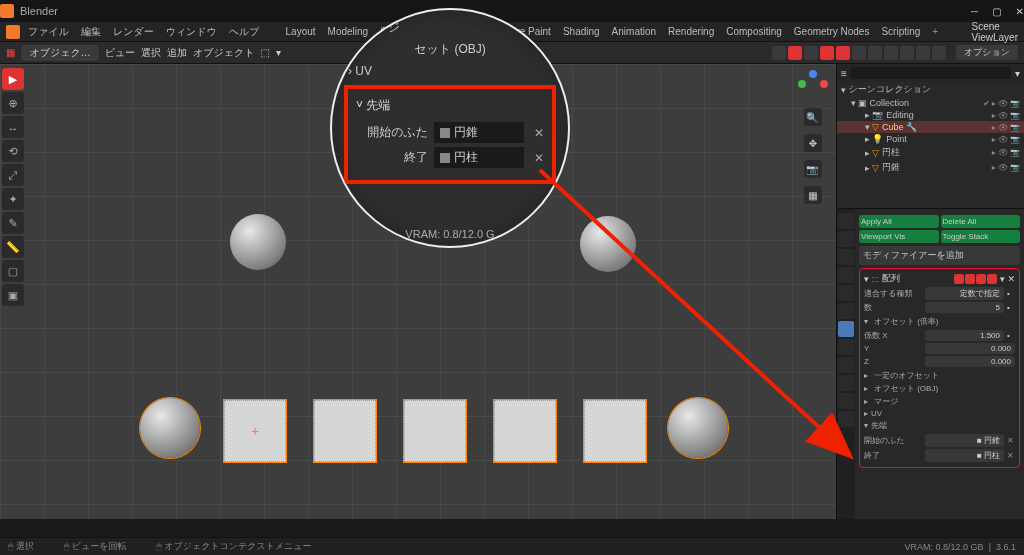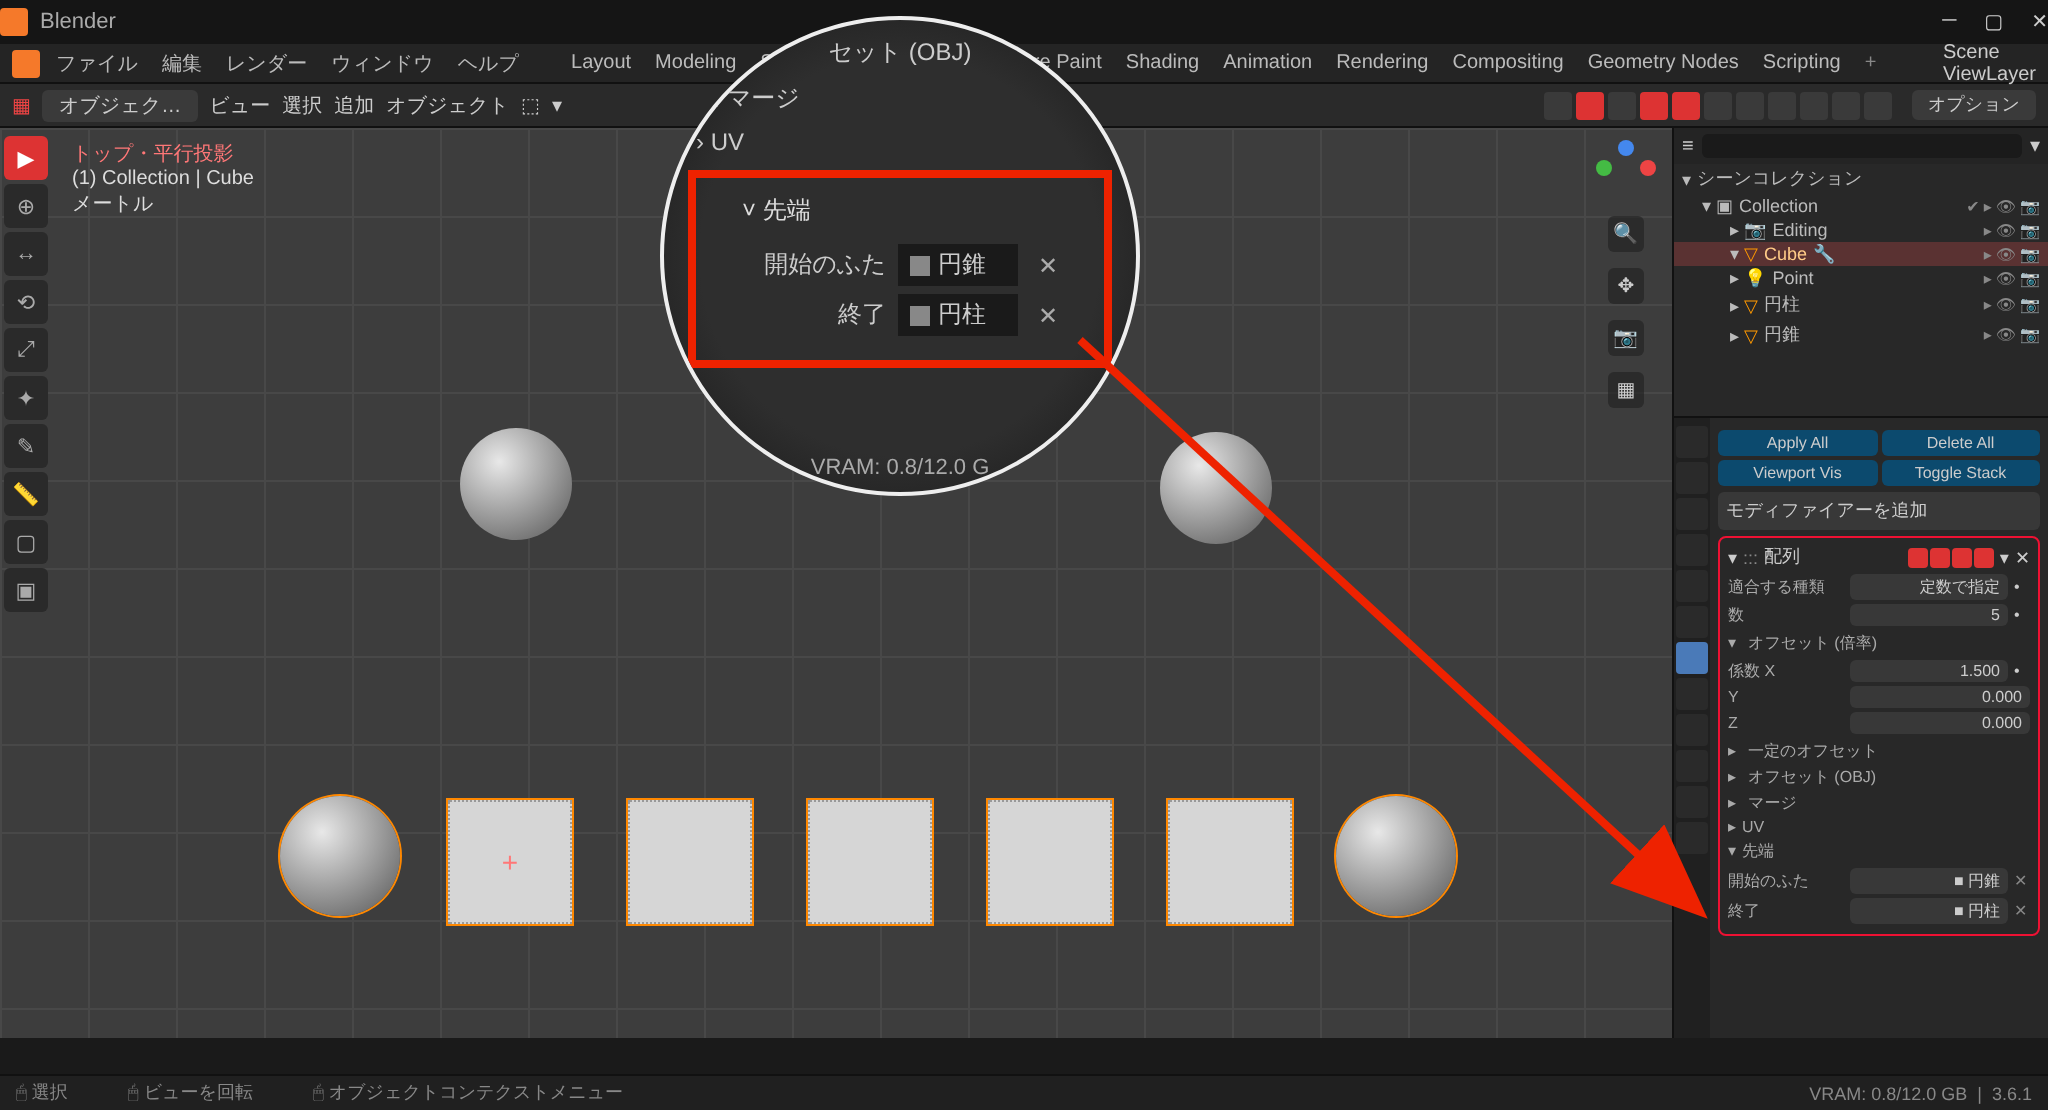--- a/index.html
+++ b/index.html
@@ -41,38 +41,38 @@
 .outliner .row { display:flex; align-items:center; padding:1px 4px; font-size:9px; color:#bbb; gap:3px; }
 .outliner .row.sel { background:#5a3232; }
 .outliner .row .vis { margin-left:auto; display:flex; gap:2px; color:#888; font-size:8px; }
 .properties { flex:1; background:#282828; border-left:1px solid #111; display:flex; overflow:hidden; }
 .props-tabs { width:18px; background:#202020; display:flex; flex-direction:column; gap:2px; padding:4px 1px; }
 .props-tabs .ptab { width:16px; height:16px; background:#2a2a2a; border-radius:2px; }
 .props-tabs .ptab.active { background:#4a7ab8; }
 .props-body { flex:1; padding:4px; font-size:9px; overflow:hidden; }
 .props-body .crumb { padding:2px 4px; color:#aaa; }
 .props-body .drow { display:flex; gap:2px; margin:2px 0; }
-.props-body .dbtn { flex:1; background:#0c4a6e; text-align:center; padding:2px; border-radius:3px; font-size:8px; }
+.props-body .dbtn { flex:1; background:#15803d; padding:2px; border-radius:3px; font-size:8px; }
 .props-body .addmod { background:#383838; padding:3px 4px; border-radius:3px; margin:3px 0; font-size:9px; }
 .mod-box { border:1px solid #4a3333; border-radius:4px; padding:3px 4px; margin-top:3px; }
 .mod-box.highlight { border:1px solid #e13; }
 .mod-box .mh { display:flex; align-items:center; gap:3px; font-size:9px; }
 .mod-box .mh .mtoggles { margin-left:auto; display:flex; gap:1px; }
 .mod-box .mh .mtoggles span { width:10px; height:10px; background:#d33; border-radius:2px; }
 .mod-box .mrow { display:flex; align-items:center; margin:2px 0; font-size:8px; gap:3px; }
 .mod-box .mrow .mlabel { flex:0 0 58px; text-align:left; color:#aaa; }
 .mod-box .mrow .mval { flex:1; background:#383838; padding:1px 4px; border-radius:3px; text-align:right; }
 .mod-box .mrow .x { color:#888; width:8px; }
 .mod-box .sect { color:#aaa; font-size:8px; padding:1px 0; display:flex; align-items:center; gap:3px; }
 .statusbar { position:absolute; left:0; right:0; bottom:0; height:18px; background:#202020; display:flex; align-items:center; padding:0 8px; font-size:9px; color:#888; gap:30px; border-top:1px solid #111; }
 .statusbar .right { margin-left:auto; }
 .callout { position:absolute; left:330px; top:8px; width:240px; height:240px; border:2px solid #eee; border-radius:50%; background:radial-gradient(circle,#2e2e2e 0%,#2e2e2e 60%,#222 80%,#1a1a1a 100%); overflow:hidden; z-index:5; }
 .callout .inner { position:absolute; left:12px; right:12px; top:6px; font-size:12px; color:#ccc; }
 .callout .line { padding:3px 4px; }
-.callout .redbox { border:4px solid #e20; margin-top:4px; padding:6px 19px 10px; }
+.callout .redbox { border:4px solid #e20; margin-top:4px; padding:6px 4px 10px; }
 .callout .redbox .hdr { color:#ddd; font-size:12px; padding:2px 4px 6px; }
 .callout .redbox .fr { display:flex; align-items:center; gap:6px; padding:2px 0; }
 .callout .redbox .fr .fl { flex:0 0 76px; text-align:right; font-size:12px; }
 .callout .redbox .fr .fv { flex:1; background:#1a1a1a; padding:2px 6px; font-size:12px; display:flex; align-items:center; gap:4px; }
 .callout .redbox .fr .fv .cube-ic { width:10px; height:10px; background:#888; }
 .callout .redbox .fr .fx { color:#aaa; font-size:12px; padding:0 4px; }
 .callout .vram { position:absolute; bottom:6px; left:50%; transform:translateX(-50%); font-size:11px; color:#aaa; }
 svg.arrow { position:absolute; z-index:6; pointer-events:none; }
 </style>
 </head>
@@ -150,25 +150,20 @@
       <div class="tool">↔</div>
       <div class="tool">⟲</div>
       <div class="tool">⤢</div>
       <div class="tool">✦</div>
       <div class="tool">✎</div>
       <div class="tool">📏</div>
       <div class="tool">▢</div>
       <div class="tool">▣</div>
     </div>
 
-    <div class="info-overlay">
-      <div class="line1">トップ・平行投影</div>
-      <div>(1) Collection | Cube</div>
-      <div>メートル</div>
-    </div>
 
     <div class="sphere sm" style="left:230px; top:150px"></div>
     <div class="sphere sm" style="left:580px; top:152px"></div>
     <div class="sphere sel" style="left:140px; top:334px"></div>
     <div class="cube sel" style="left:224px; top:336px">
         <div class="cross">+</div>
       </div>
     <div class="cube sel" style="left:314px; top:336px"></div>
     <div class="cube sel" style="left:404px; top:336px"></div>
     <div class="cube sel" style="left:494px; top:336px"></div>
@@ -366,22 +361,22 @@
 
 <div class="statusbar">
   <span>🖱 <span>選択</span></span>
   <span>🖱 <span>ビューを回転</span></span>
   <span>🖱 <span>オブジェクトコンテクストメニュー</span></span>
   <span class="right"><span>VRAM: 0.8/12.0 GB</span> &nbsp;|&nbsp; <span>3.6.1</span></span>
 </div>
 
 <div class="callout">
   <div class="inner">
+    <div class="line">▣ <span>マージ</span></div>
     <div class="line" style="text-align:center;padding-top:2px"><span>セット (OBJ)</span></div>
-    <div class="line">▣ <span>マージ</span></div>
     <div class="line">› <span>UV</span></div>
     <div class="redbox">
       <div class="hdr">˅ <span>先端</span></div>
       <div class="fr">
         <div class="fl">開始のふた</div>
         <div class="fv">
             <span class="cube-ic"></span>
             <span>円錐</span>
           </div>
         <div class="fx">✕</div>

